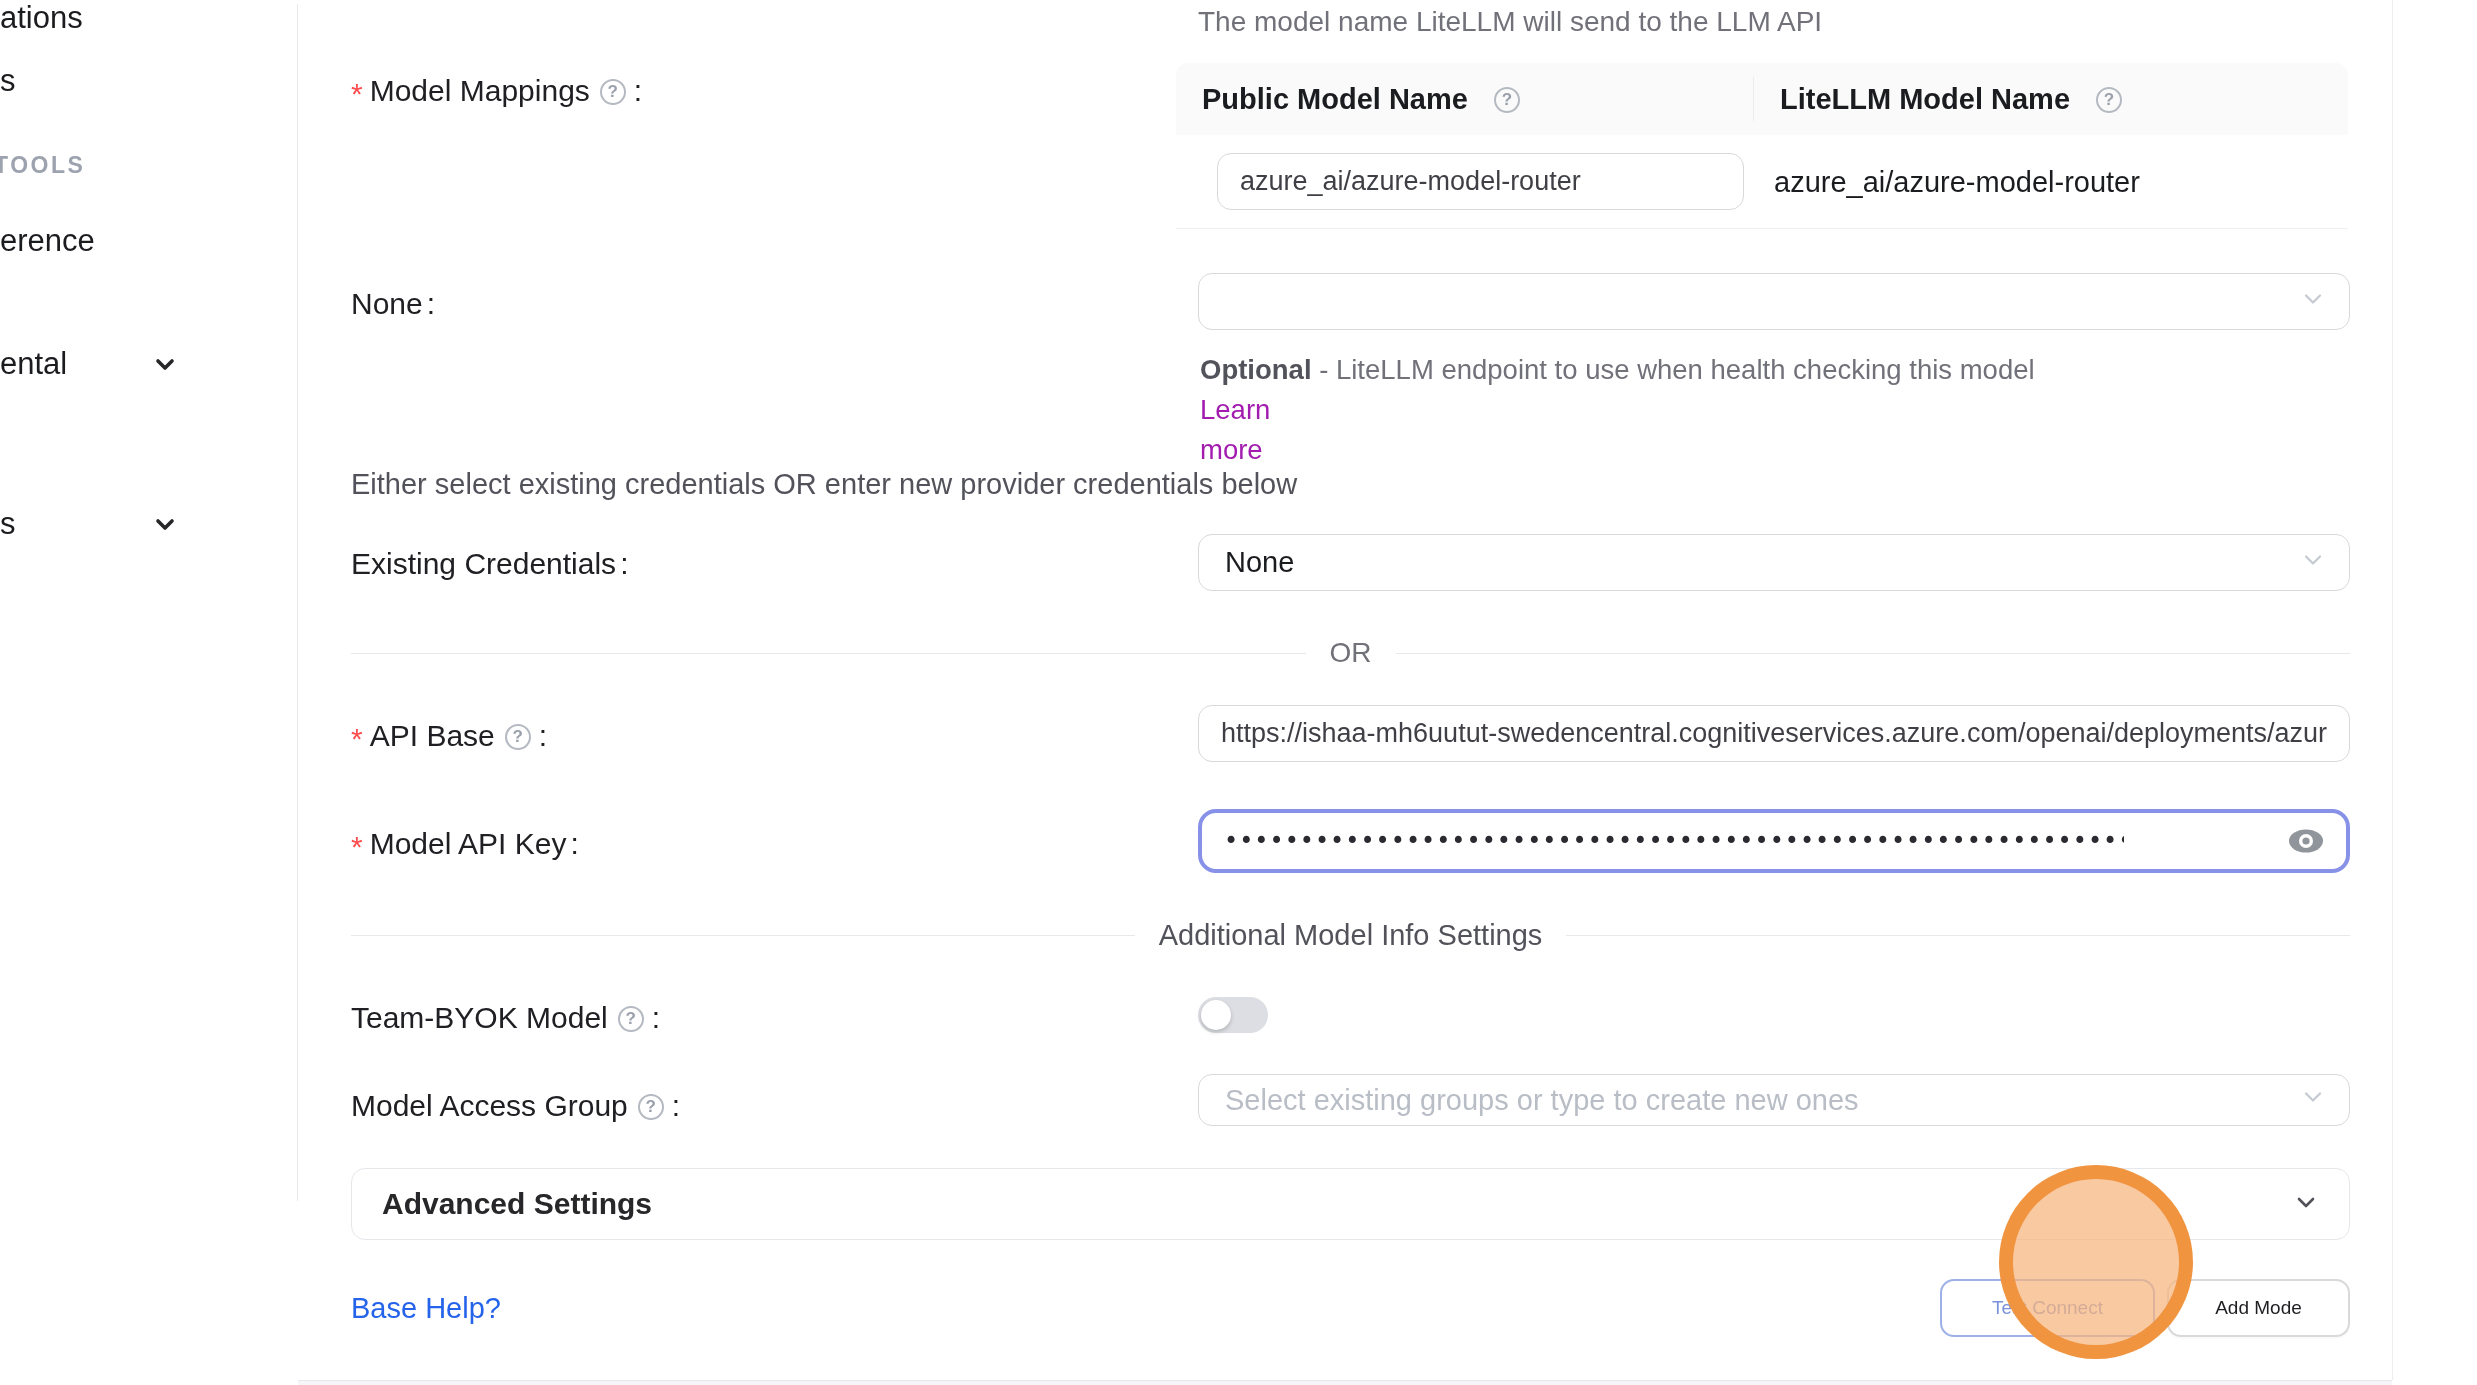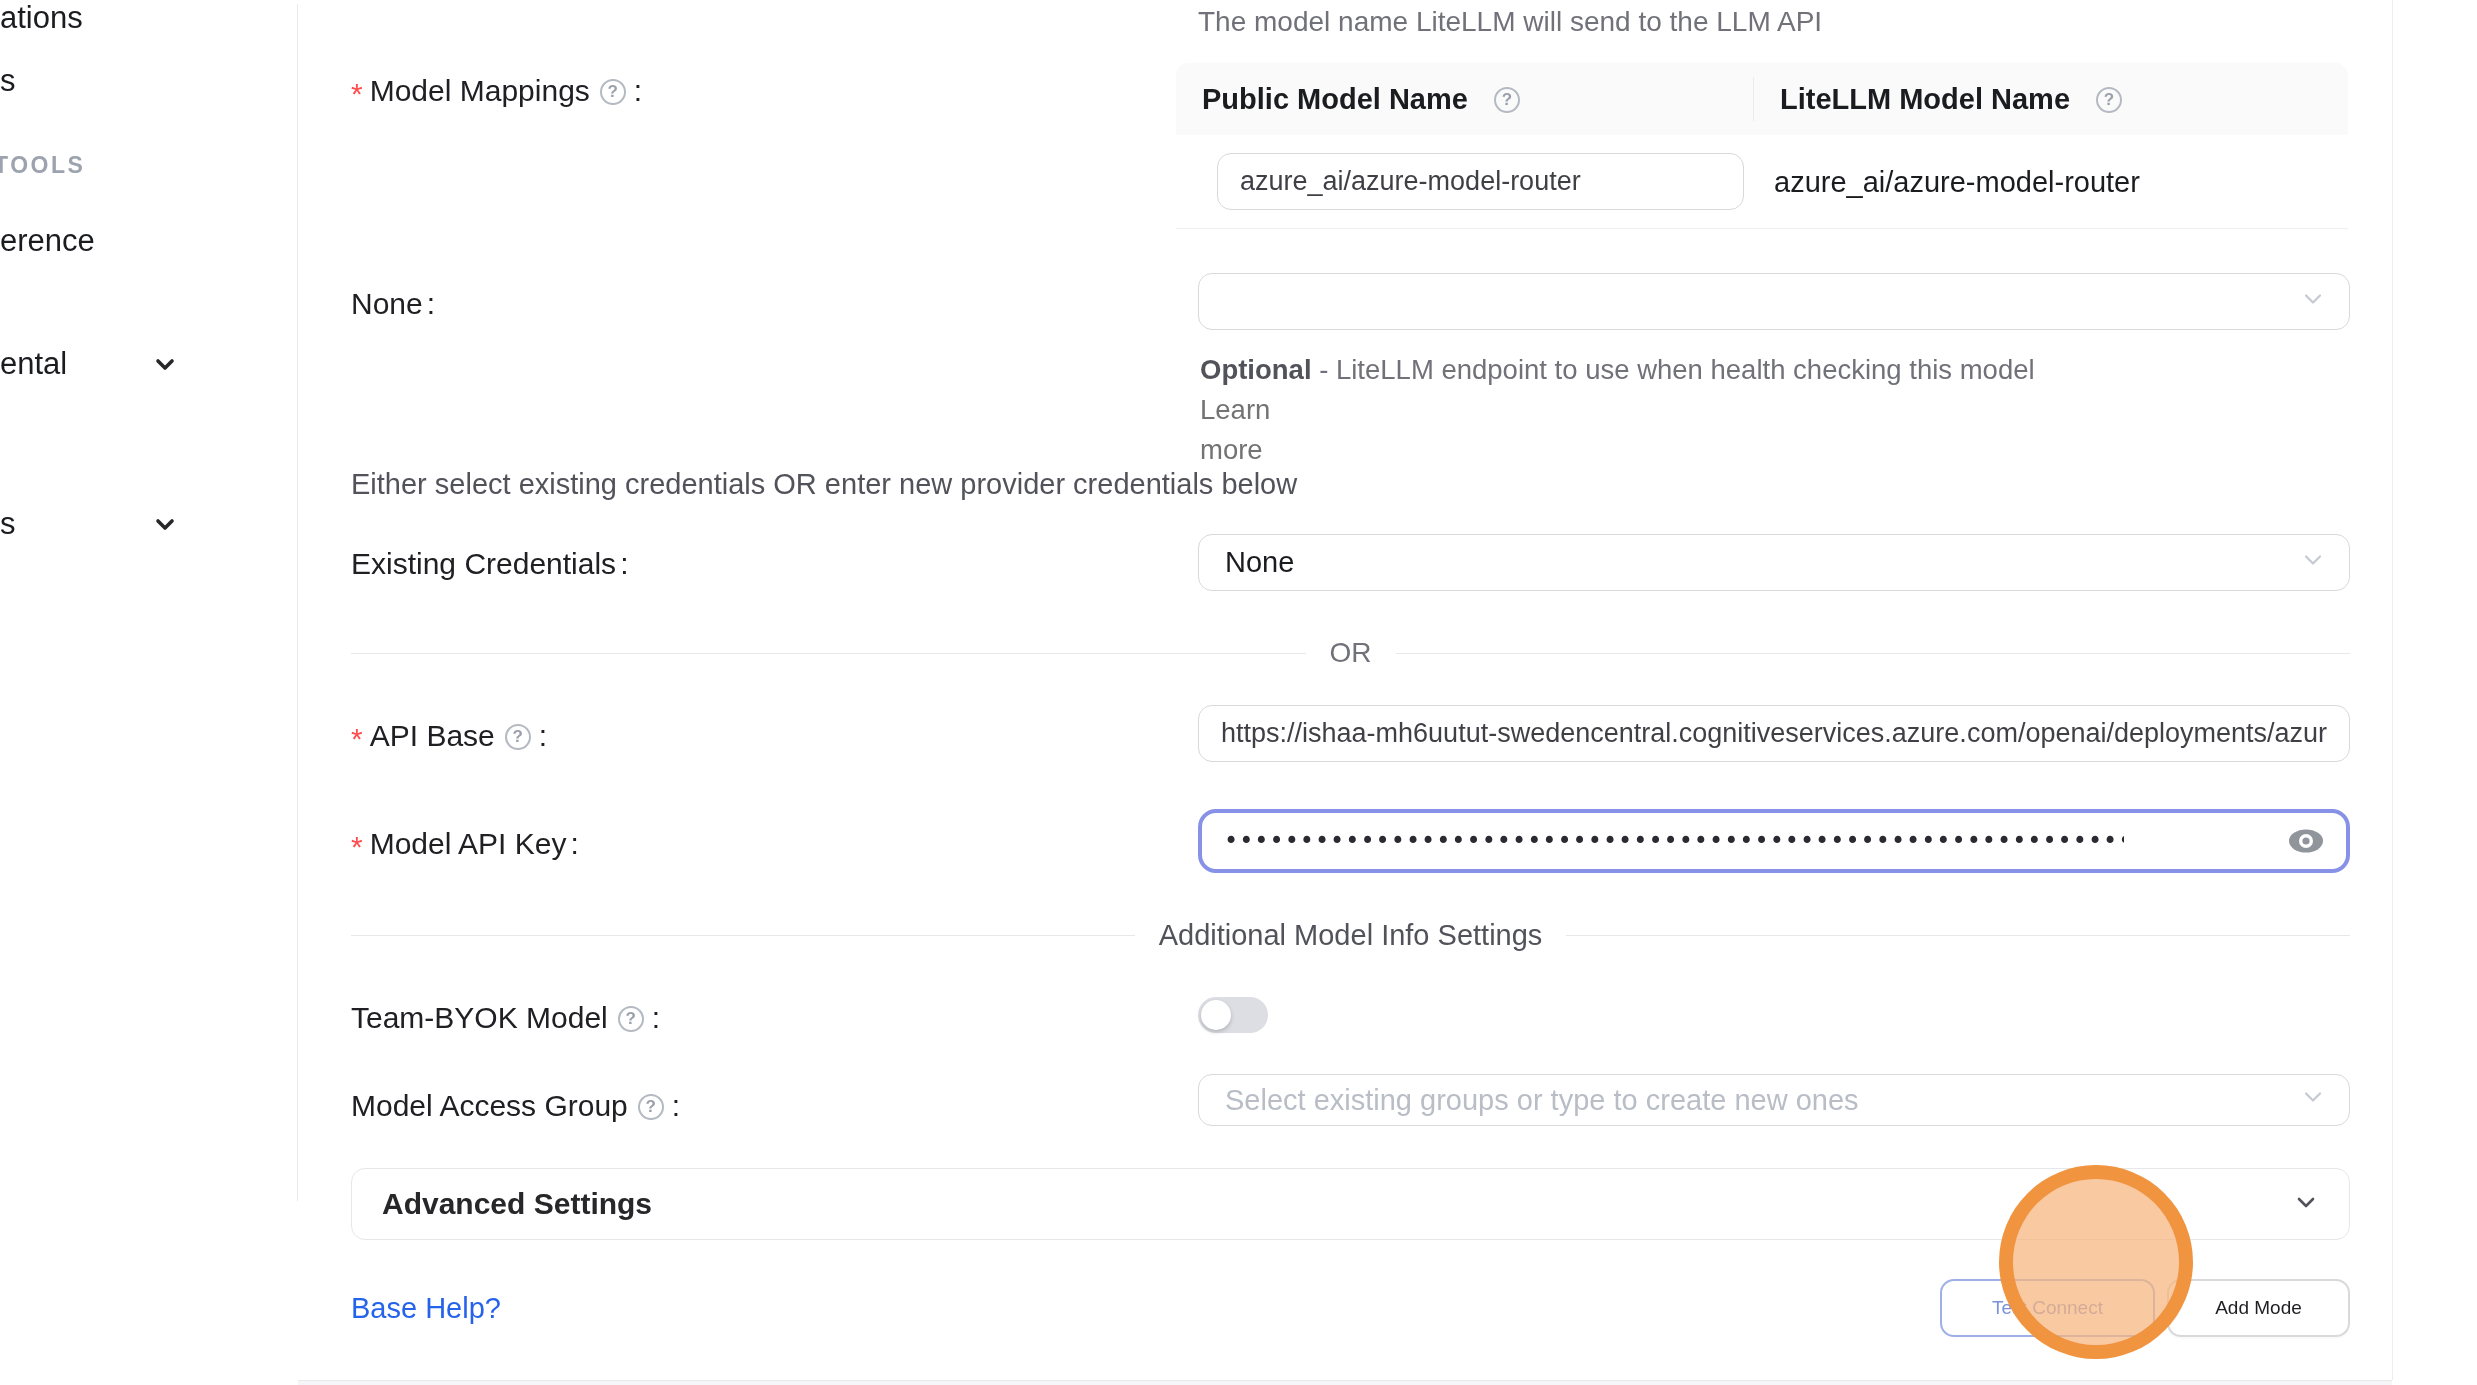--- a/index.html
+++ b/index.html
@@ -52,21 +52,21 @@
   .th2 { padding-left:26px; border-left:1px solid #ececee; height:44px; }
   .mm-body { position:relative; height:94px; border-bottom:1px solid #efeff1; background:#fff; }
   .mm-input { position:absolute; left:41px; top:18px; width:527px; height:57px; }
   .mm-static { position:absolute; left:598px; top:0; height:94px; display:flex;
     align-items:center; font-size:29px; color:#1b1c1f; }
 
   
   .opt-note { position:absolute; left:902px; top:350px; width:880px;
     font-size:27.5px; line-height:40px; color:#71717a; }
   .opt-note b { color:#52525b; }
-  .link { color:#737373; cursor:pointer; }
+  .link { color:#a21caf; cursor:pointer; }
 
   .plain-note { position:absolute; left:53px; top:468px; font-size:29px; color:#52525b; }
 
   
   .text-divider { position:absolute; left:53px; width:1999px; display:flex; align-items:center; }
   .text-divider .line { flex:1; height:1px; background:#e7e8ea; }
   .text-divider .dtext { margin:0 24px; white-space:nowrap; }
   .or-text { font-size:28px; color:#71717a; }
   .addl-text { font-size:29px; color:#52525b; }
 

